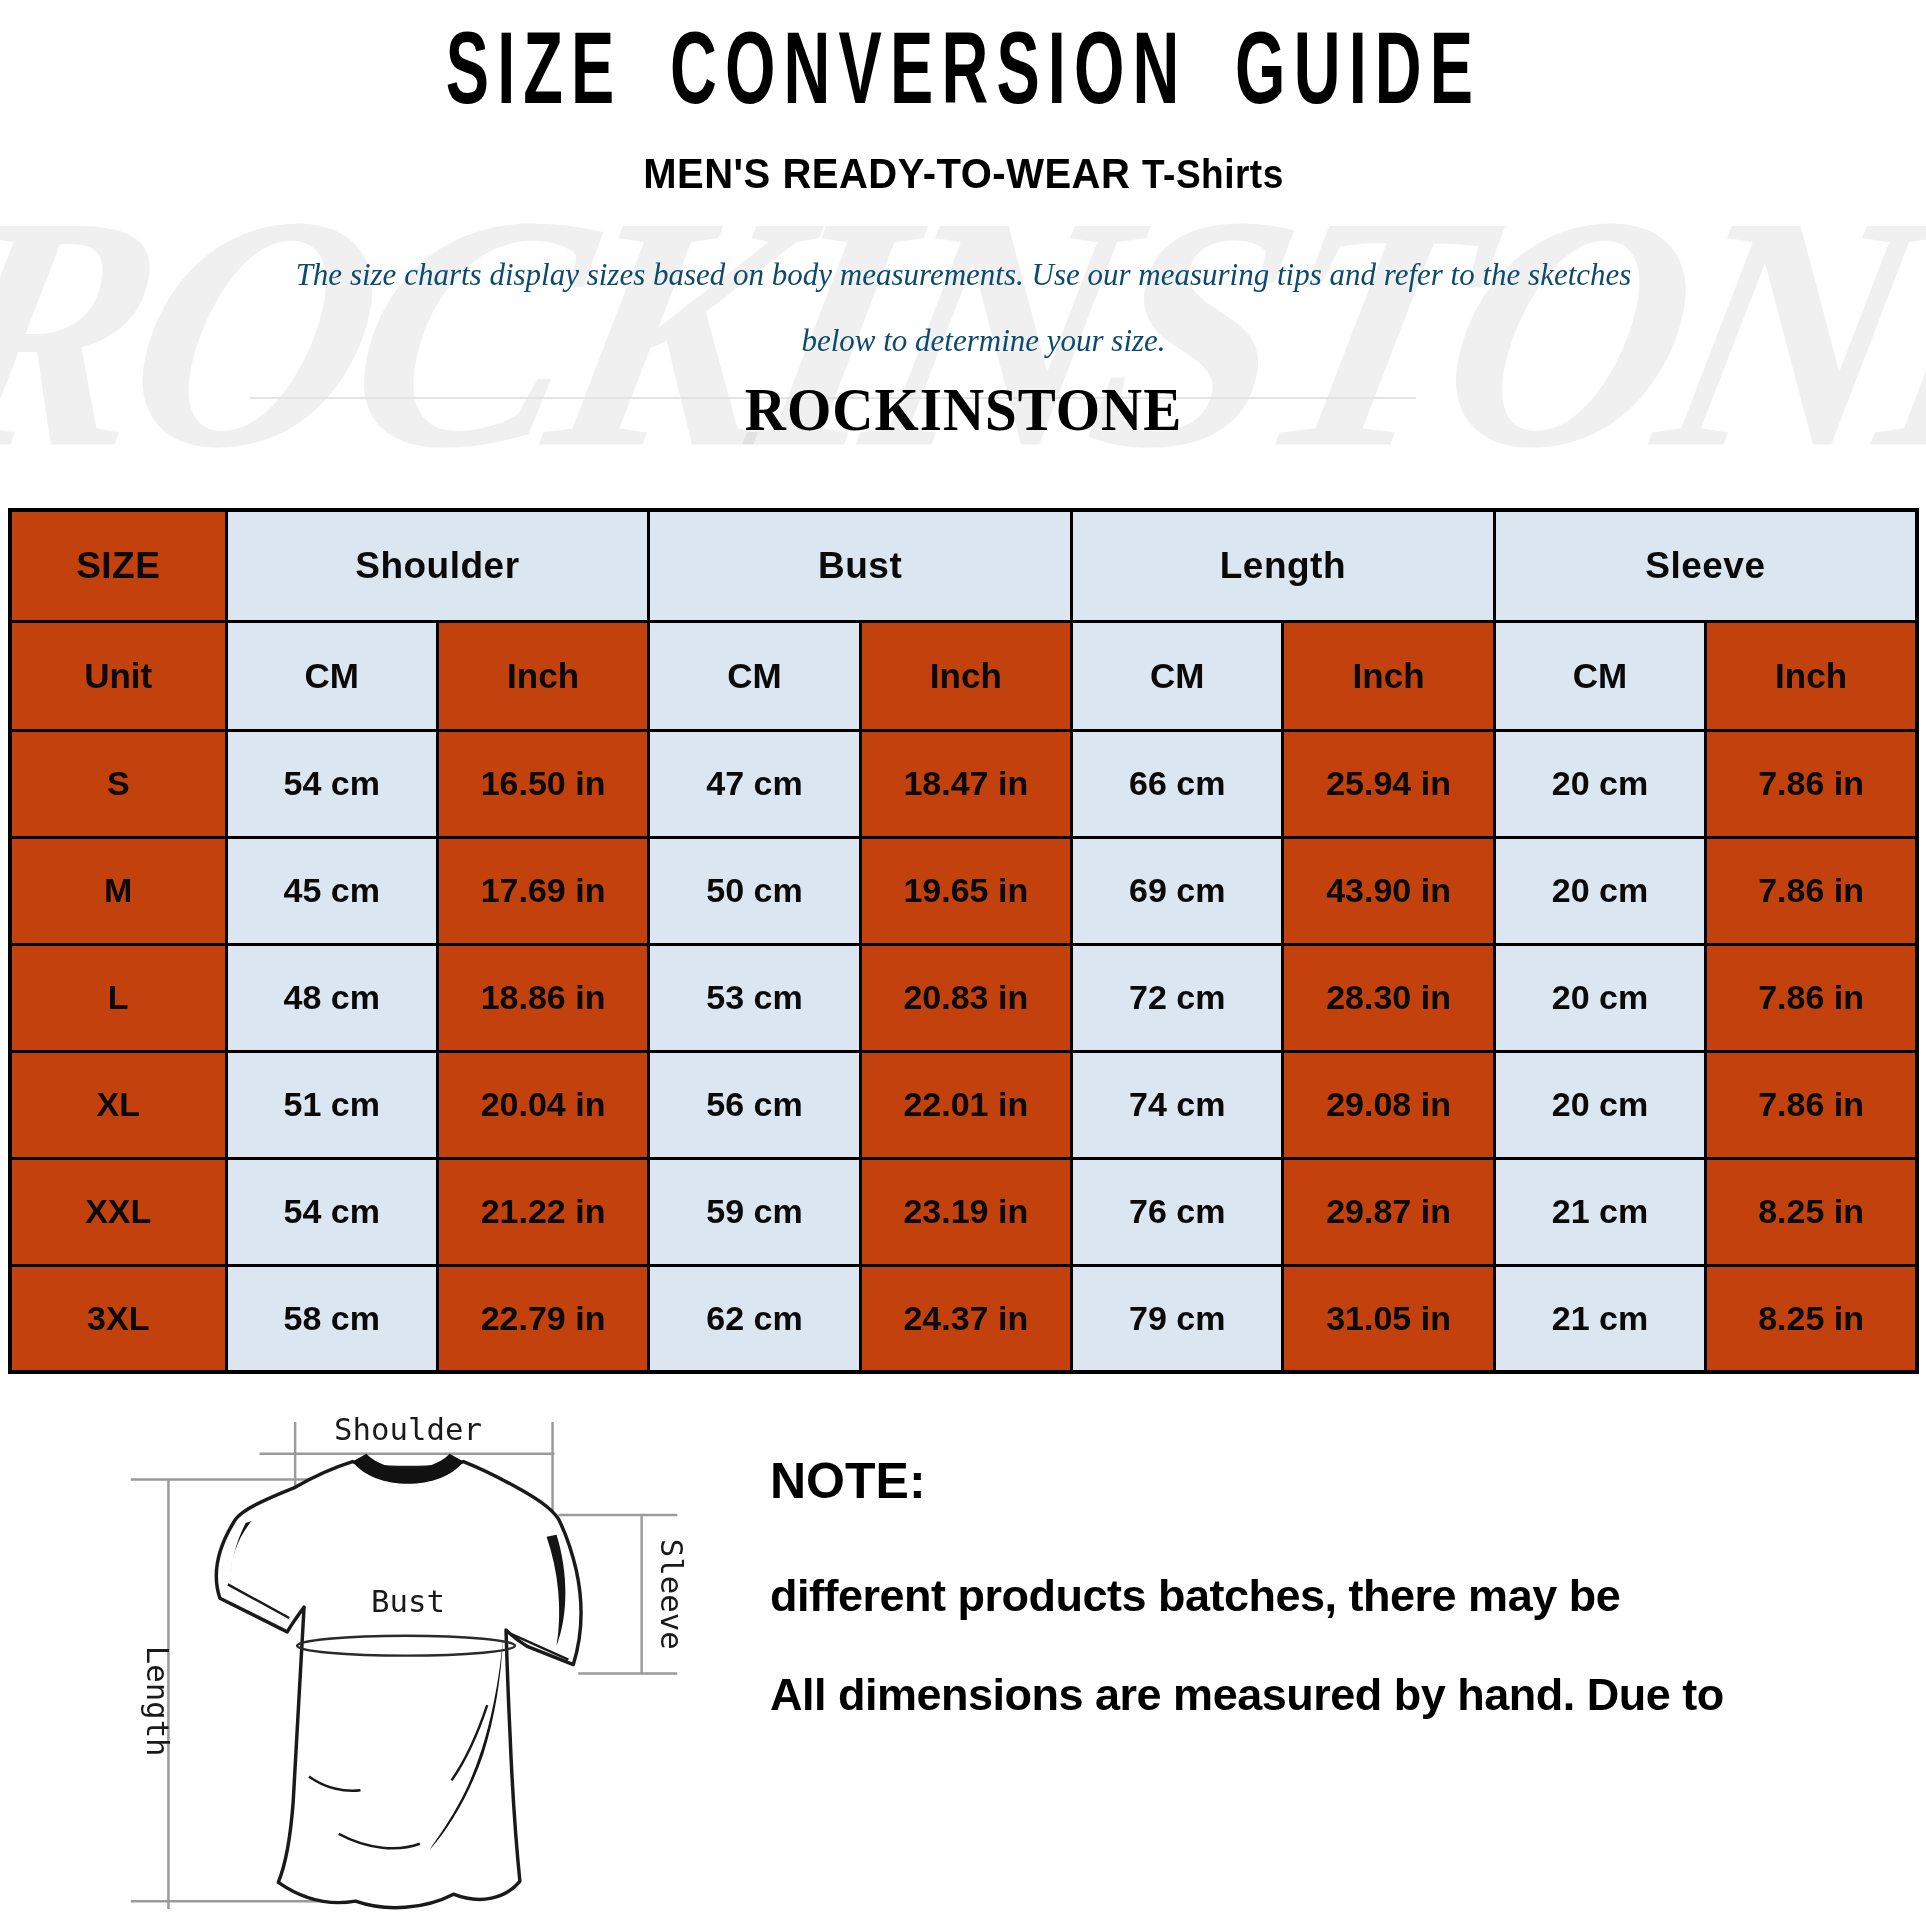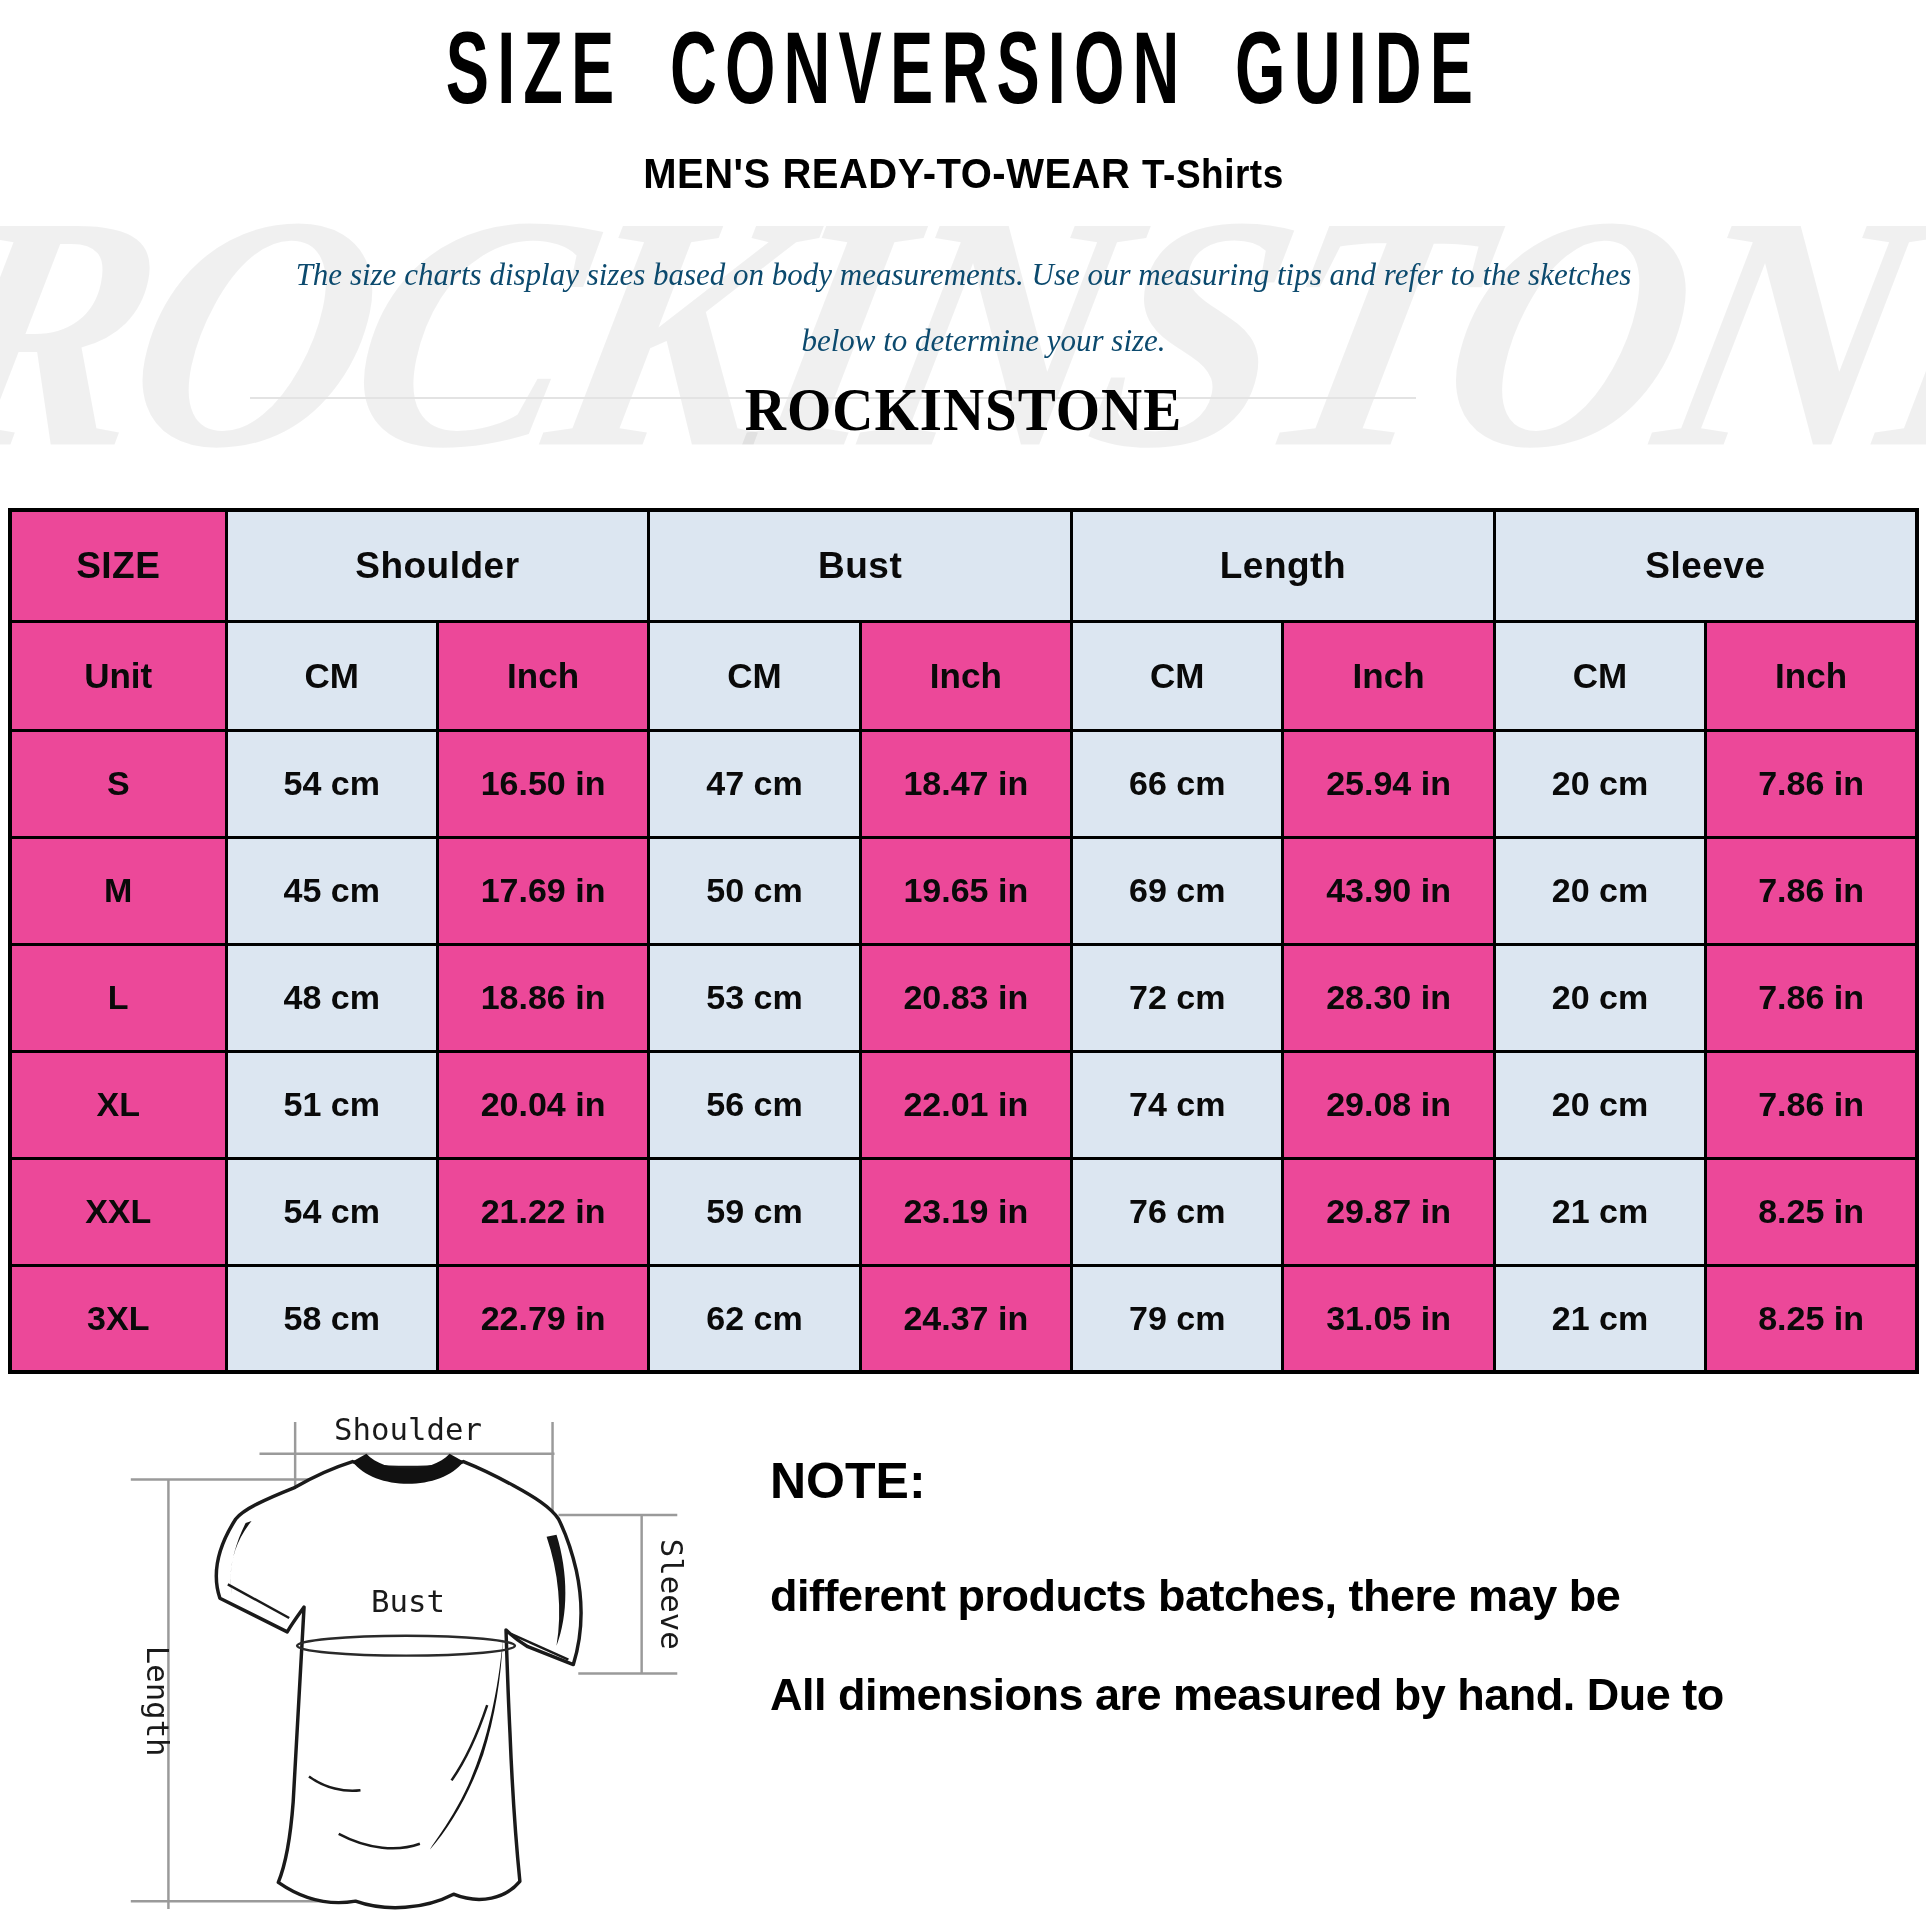--- a/index.html
+++ b/index.html
@@ -34,21 +34,21 @@
   .desc.l2{top:323px;padding-left:40px;}
   .brand-rule{position:absolute;top:397px;left:250px;width:1166px;height:2px;background:#e3e3e3;z-index:1;}
   .brand{
     position:absolute;top:374px;left:0;right:0;text-align:center;z-index:2;
     font-family:"Liberation Serif", serif;font-weight:bold;font-size:57px;letter-spacing:1px;
     transform:scaleY(1.08);transform-origin:50% 0;
   }
   
   table.size-table{
     position:absolute;top:508px;left:8px;width:1911px;z-index:3;
-    border-collapse:collapse;table-layout:fixed;background:#ec4899;
+    border-collapse:collapse;table-layout:fixed;background:#c2410c;
     border:4px solid #000;
   }
   .size-table td,.size-table th{
     border:3px solid #000;text-align:center;vertical-align:middle;
     font-weight:bold;color:#0a0a0a;padding:0;
   }
   .size-table col.c-size{width:216px;}
   .size-table tr.group-row{height:111px;}
   .size-table tr.unit-row{height:109px;}
   .size-table tr.data-row{height:107px;}

